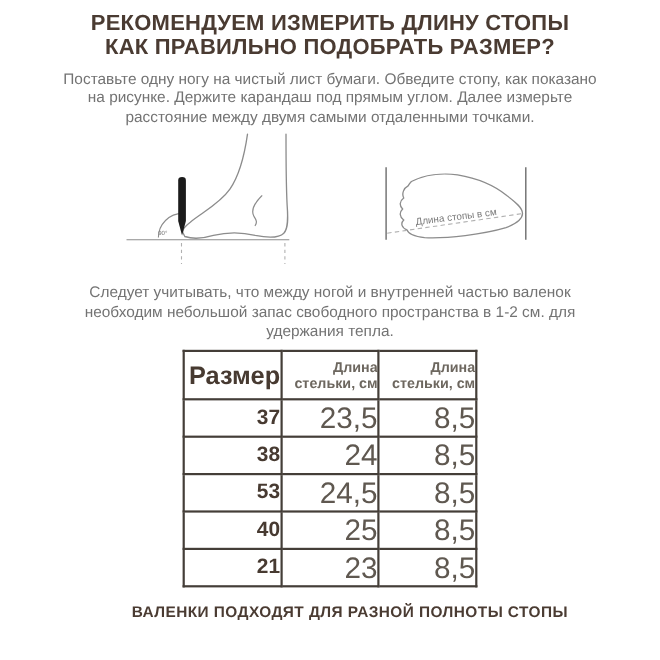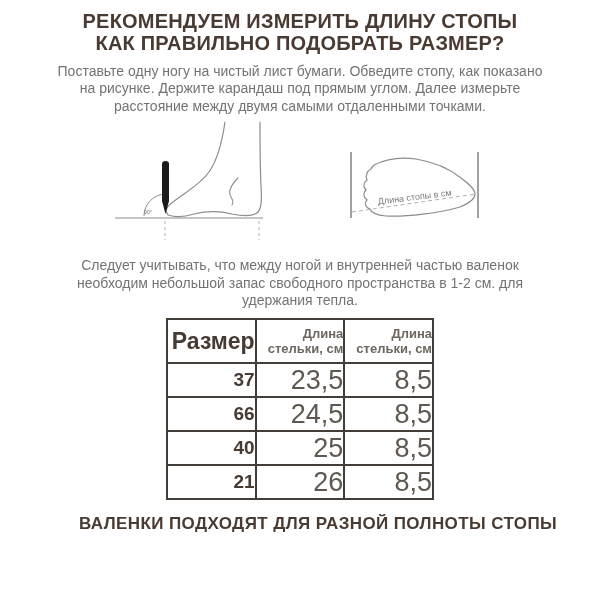--- a/index.html
+++ b/index.html
@@ -39,21 +39,21 @@
   }
   table.sizes thead tr { height:44px; }
   table.sizes tbody tr { height:34px; }
   th.size-col { font-size:23px; font-weight:bold; color:#473a31; }
   th.sub-col  { font-size:13px; line-height:15px; font-weight:bold; color:#6d675f; }
   td.size-cell { font-size:19px; font-weight:bold; color:#473a31;border-radius:16px; }
   td.val-cell  { font-size:27px; font-weight:normal; color:#5f5850; }
 
   .footer {
     margin-top:14px;
-    font-size:17px; font-weight:bold; letter-spacing:0.4px; color:#4a3b32;padding-left:36px;
+    font-size:14px; font-weight:bold; letter-spacing:0.4px; color:#4a3b32;padding-left:36px;
   }
 
   svg { display:block; }
   svg text { font-family:"Liberation Sans", sans-serif; }
 </style>
 </head>
 <body>
 
 <div class="page">
 
@@ -101,32 +101,37 @@
         <th class="sub-col">Длина стельки, см</th>
       </tr>
     </thead>
     <tbody>
       <tr>
         <td class="size-cell">37</td>
         <td class="val-cell">23,5</td>
         <td class="val-cell">8,5</td>
       </tr>
       <tr>
-        <td class="size-cell">66</td>
+        <td class="size-cell">38</td>
+        <td class="val-cell">24</td>
+        <td class="val-cell">8,5</td>
+      </tr>
+      <tr>
+        <td class="size-cell">53</td>
         <td class="val-cell">24,5</td>
         <td class="val-cell">8,5</td>
       </tr>
       <tr>
         <td class="size-cell">40</td>
         <td class="val-cell">25</td>
         <td class="val-cell">8,5</td>
       </tr>
       <tr>
         <td class="size-cell">21</td>
-        <td class="val-cell">26</td>
+        <td class="val-cell">23</td>
         <td class="val-cell">8,5</td>
       </tr>
     </tbody>
   </table>
 
   <div class="footer">ВАЛЕНКИ ПОДХОДЯТ ДЛЯ РАЗНОЙ ПОЛНОТЫ СТОПЫ</div>
 
 </div>
 
 </body></html>

